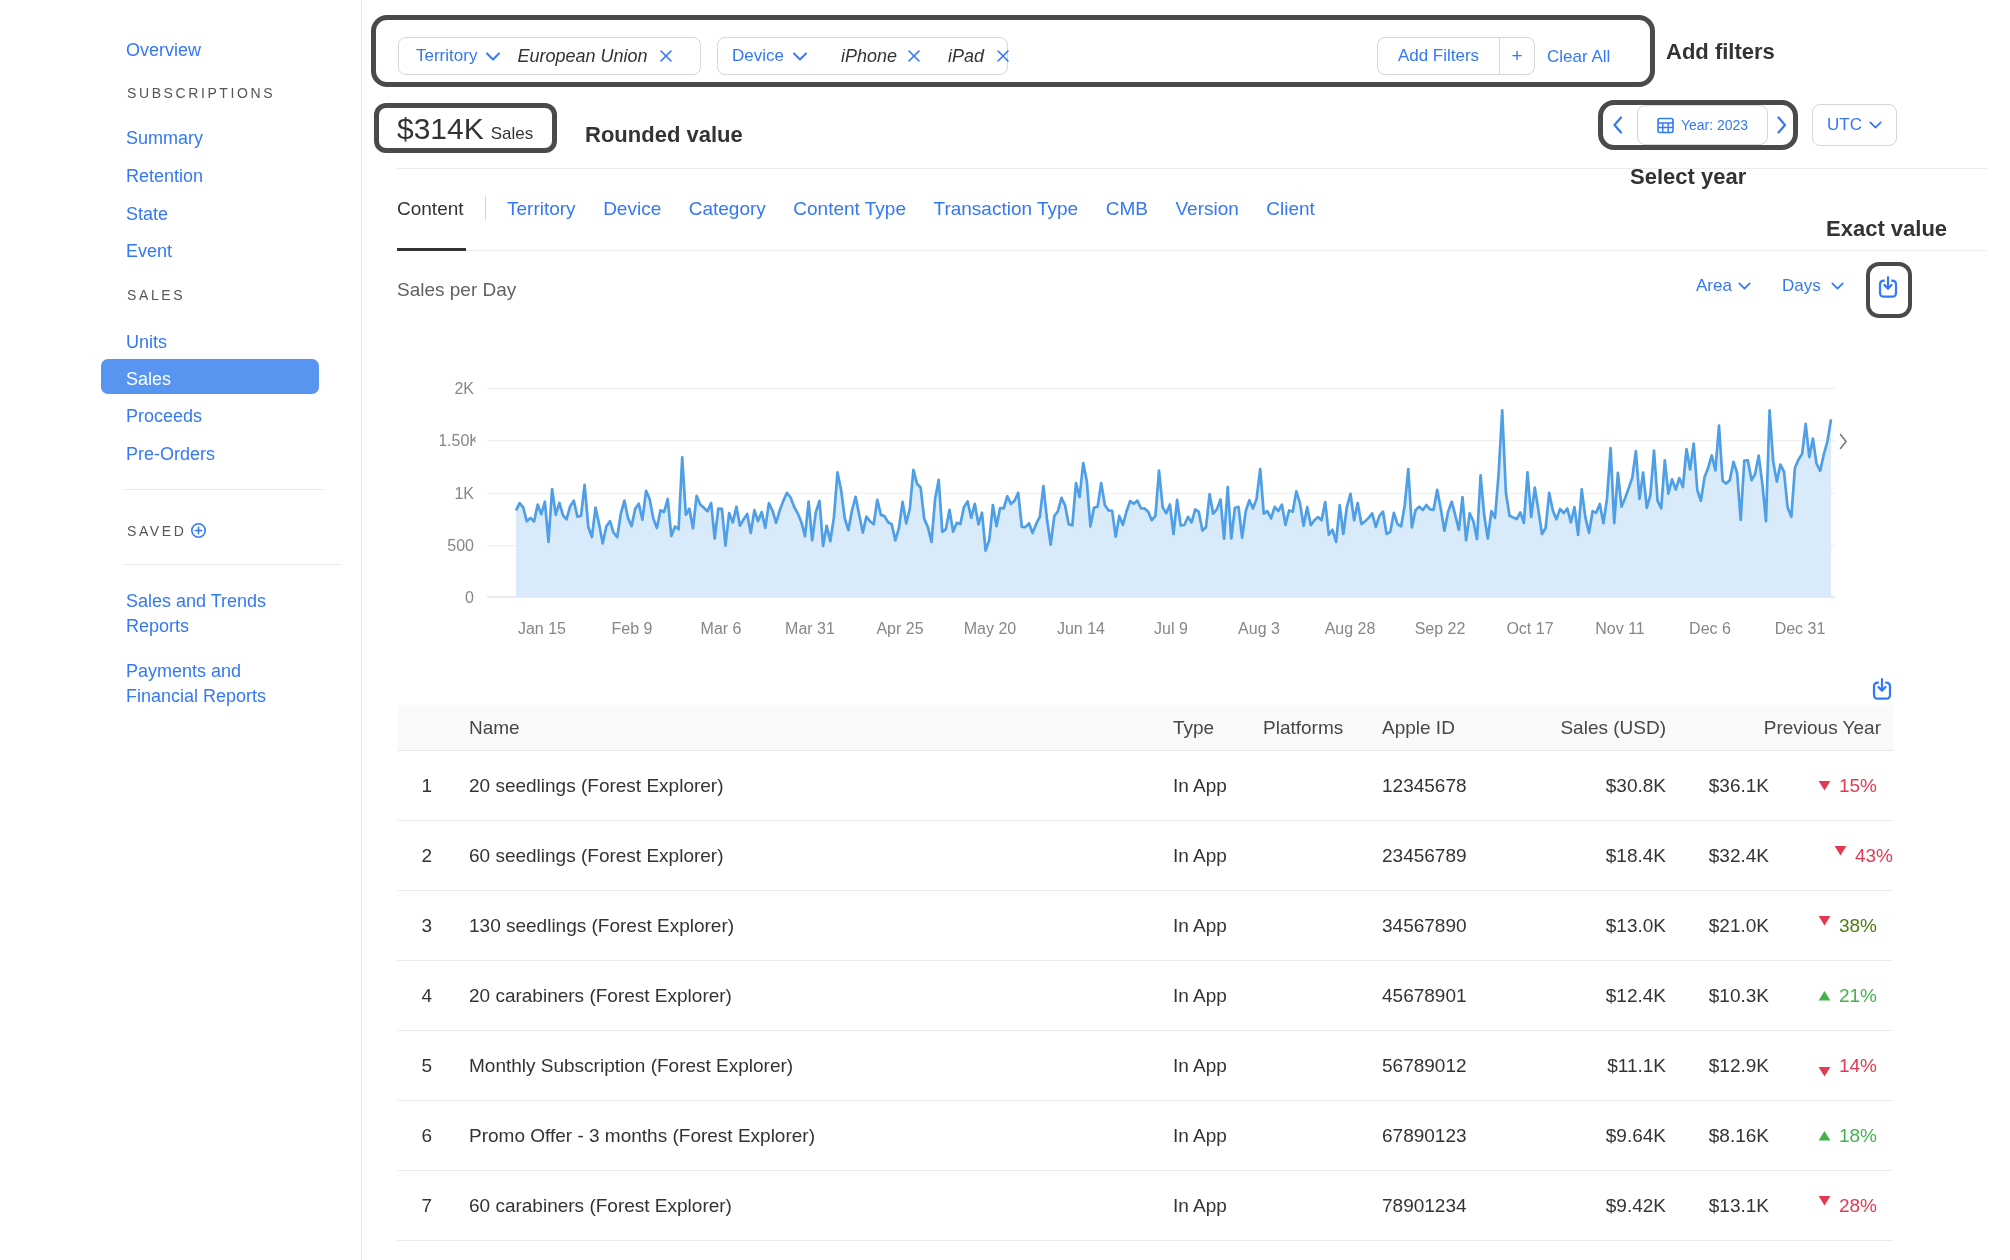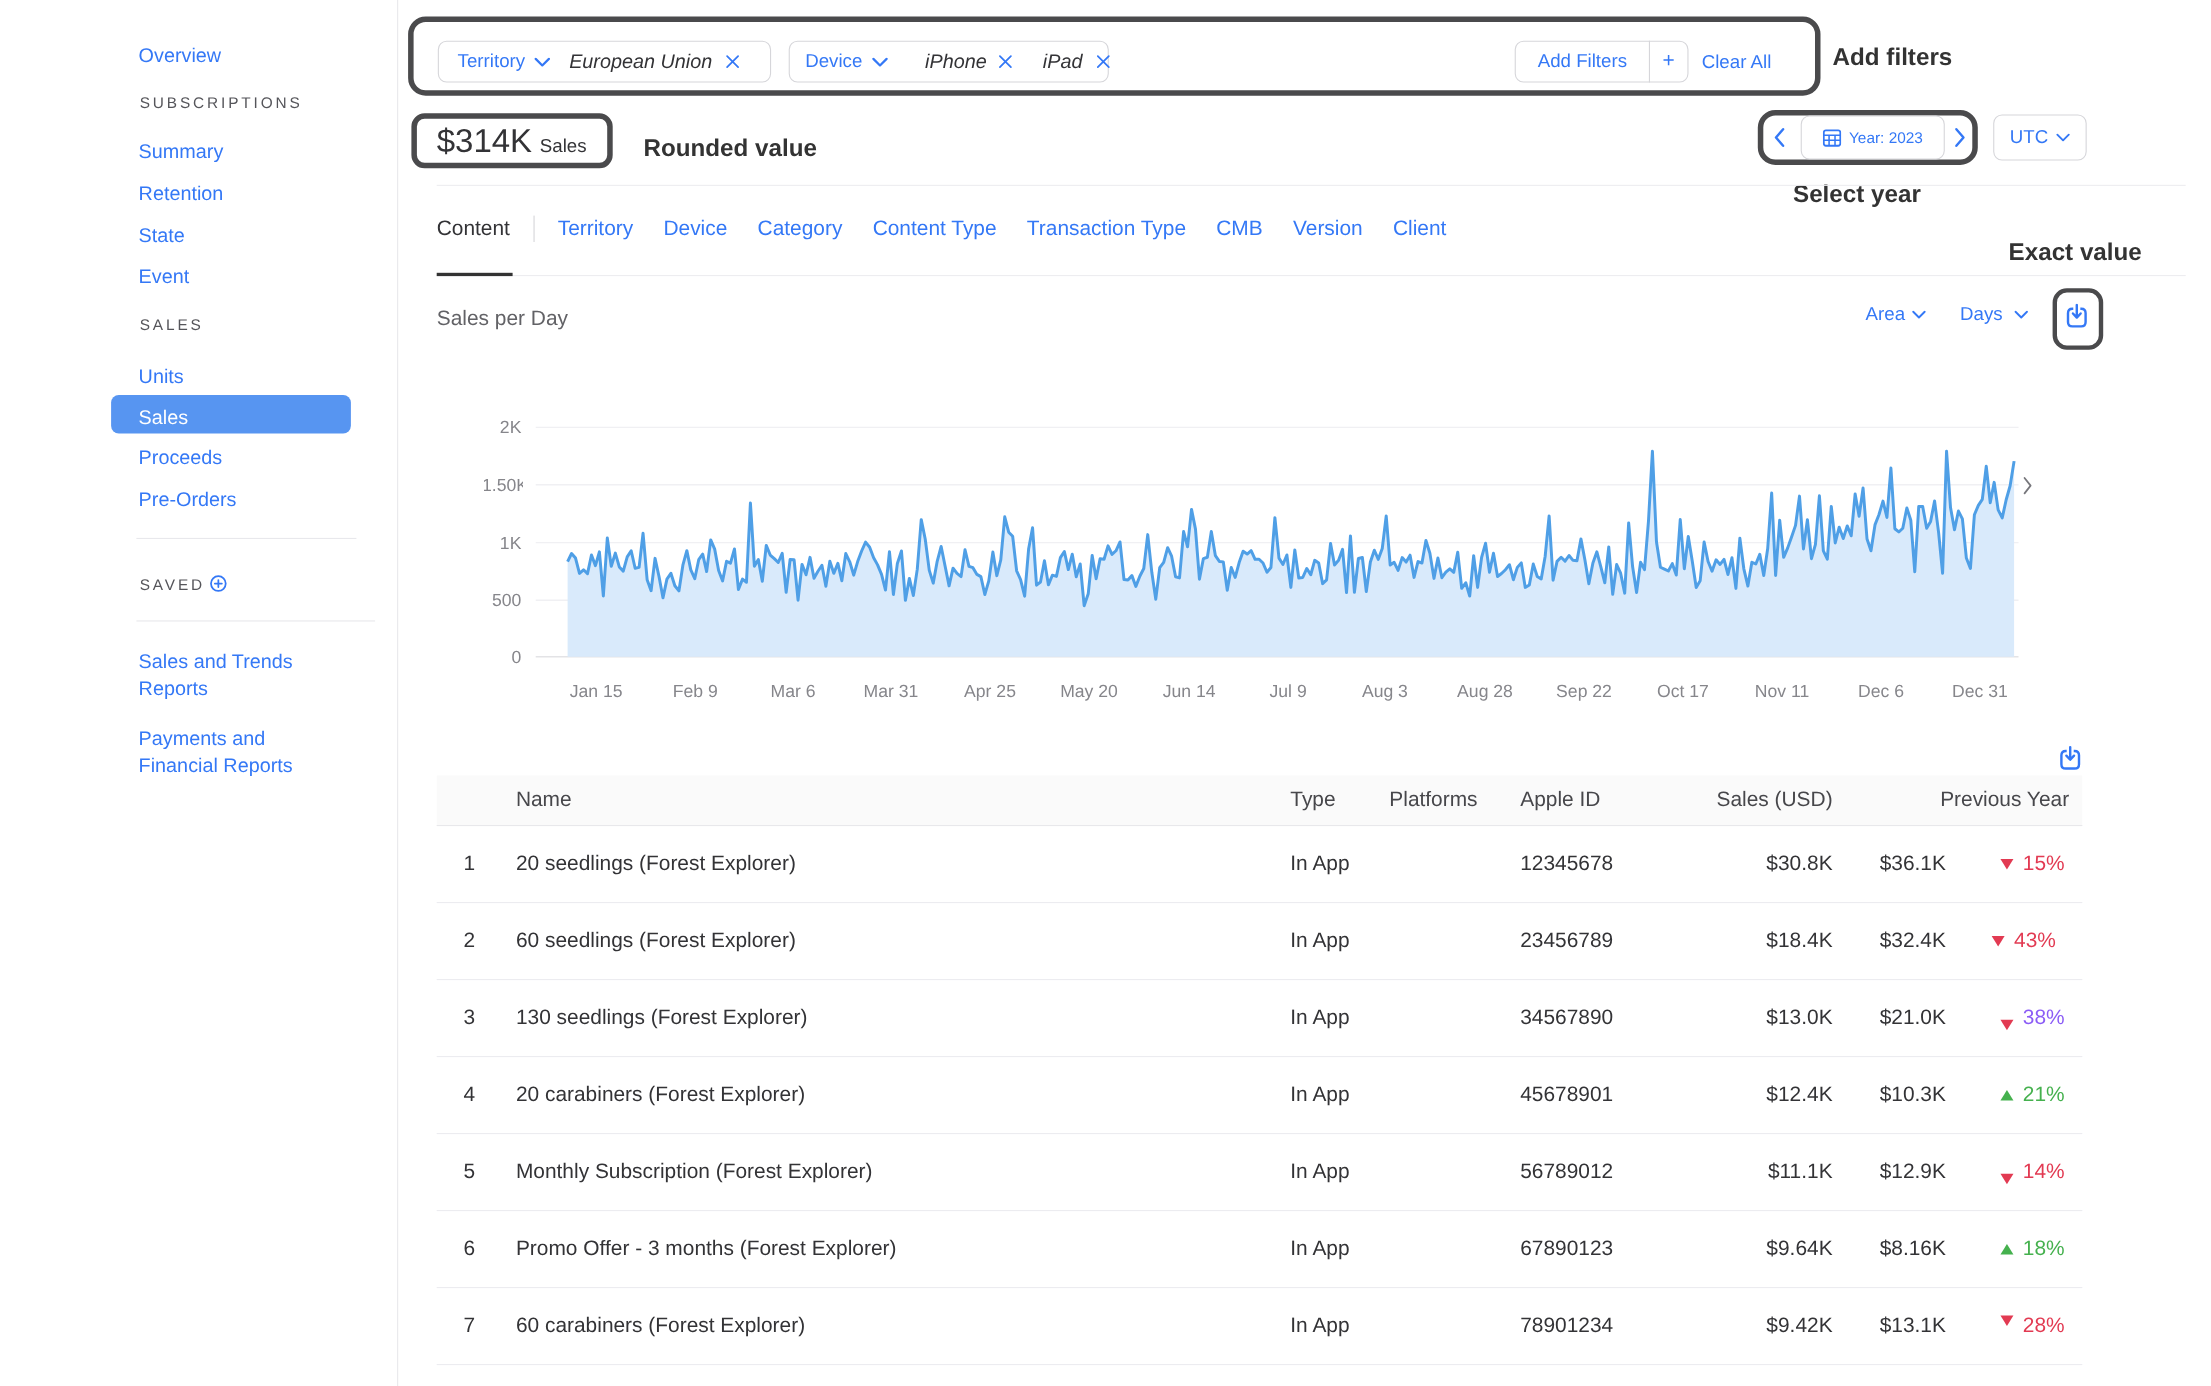--- a/index.html
+++ b/index.html
@@ -199,32 +199,32 @@
           <path d="M6.5 10.5 L0.6 1 H12.4 Z" fill="#e23a52"></path>
         </svg>15%</span>
 </div>
 <div class="row" style="top:821px;">
 <span class="cell" style="left:23px;width:12px;text-align:right">2</span>
 <span class="cell" style="left:72px">60 seedlings (Forest Explorer)</span>
 <span class="cell" style="left:776px">In App</span>
 <span class="cell" style="left:985px">23456789</span>
 <span class="cell" style="right:227px">$18.4K</span>
 <span class="cell" style="right:124px">$32.4K</span>
-<span class="cell" style="right:24px;color:#e23a52;display:inline-flex;align-items:center"><svg width="13" height="11" viewBox="0 0 13 11" style="margin-right:8px">
+<span class="cell" style="right:0;color:#e23a52;display:inline-flex;"><svg width="13" height="11" viewBox="0 0 13 11" style="margin-right:8px">
           <path d="M6.5 10.5 L0.6 1 H12.4 Z" fill="#e23a52"></path>
         </svg>43%</span>
 </div>
 <div class="row" style="top:891px;">
 <span class="cell" style="left:23px;width:12px;text-align:right">3</span>
 <span class="cell" style="left:72px">130 seedlings (Forest Explorer)</span>
 <span class="cell" style="left:776px">In App</span>
 <span class="cell" style="left:985px">34567890</span>
 <span class="cell" style="right:227px">$13.0K</span>
 <span class="cell" style="right:124px">$21.0K</span>
-<span class="cell" style="right:16px;color:#8b5cf6;display:inline-flex;align-items:flex-end"><svg width="13" height="11" viewBox="0 0 13 11" style="margin-right:8px">
+<span class="cell" style="right:16px;color:#4d7c0f;display:inline-flex;align-items:flex-start"><svg width="13" height="11" viewBox="0 0 13 11" style="margin-right:8px">
           <path d="M6.5 10.5 L0.6 1 H12.4 Z" fill="#e23a52"></path>
         </svg>38%</span>
 </div>
 <div class="row" style="top:961px;">
 <span class="cell" style="left:23px;width:12px;text-align:right">4</span>
 <span class="cell" style="left:72px">20 carabiners (Forest Explorer)</span>
 <span class="cell" style="left:776px">In App</span>
 <span class="cell" style="left:985px">45678901</span>
 <span class="cell" style="right:227px">$12.4K</span>
 <span class="cell" style="right:124px">$10.3K</span>

